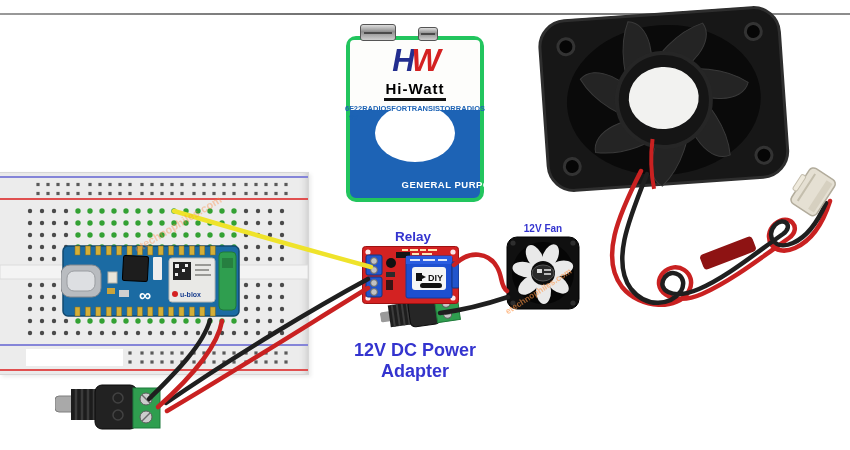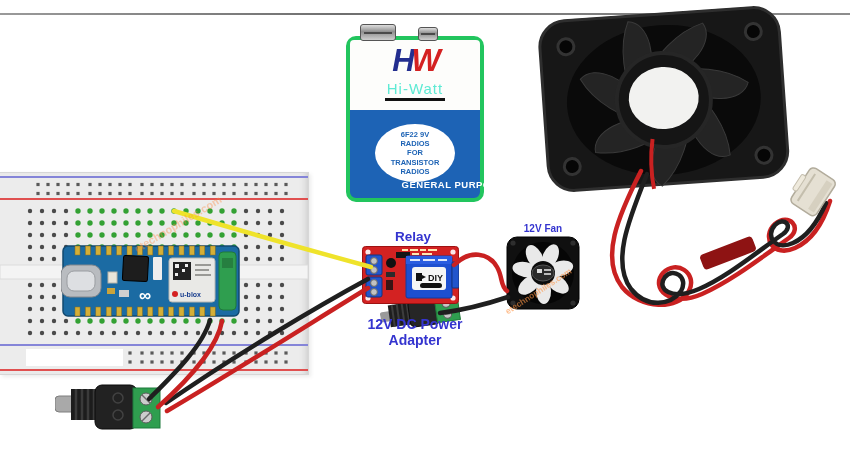--- a/index.html
+++ b/index.html
@@ -8,30 +8,30 @@
   .abs{position:absolute;}
   
   #top-line{left:0;top:13px;width:850px;height:2px;background:linear-gradient(90deg,#9a9a9a,#6f6f6f 40%,#8d8d8d);z-index:1;}
   
   #breadboard{left:0;top:172px;width:308px;height:201px;background:#ececec;
               border:1px solid #d7d7d7;border-left:none;box-shadow:inset -6px 0 8px -6px #bbb, 2px 2px 4px rgba(0,0,0,.08);z-index:2;}
   
   .lbl{font-weight:bold;text-align:center;z-index:60;}
   #relay-label{left:383px;top:229px;width:60px;font-size:13.5px;text-align:center;}
   #fan12-label{left:507px;top:223px;width:72px;font-size:10px;}
-  #dc12-label{left:345px;top:316px;width:140px;font-size:14px;}
+  #dc12-label{left:345px;top:340px;width:140px;font-size:18px;}
   #pa5-label{left:50px;top:429px;width:200px;font-size:18px;text-align:left;}
   
   #battery{left:346px;top:36px;width:130px;height:158px;background:#1d63b5;border:4px solid #22c55e;border-radius:10px;z-index:10;}
   #battery-white{position:absolute;left:0;top:0;width:100%;height:70px;background:#fdfdfb;border-radius:4px 4px 0 0;}
   #battery-hw{position:absolute;left:0;top:5px;width:100%;text-align:center;font-size:31px;font-weight:900;font-style:italic;letter-spacing:-3px;line-height:1;}
-  #battery-brand{position:absolute;left:0;top:40px;width:100%;text-align:center;font-size:15px;font-weight:400;color:#5eead4;}
+  #battery-brand{position:absolute;left:0;top:40px;width:100%;text-align:center;font-size:15px;font-weight:700;color:#000000;}
   #battery-brand span{border-bottom:3px solid #111;padding:0 2px 1px 2px;letter-spacing:1px;}
-  #battery-oval{position:absolute;left:50%;top:84px;transform:translateX(-50%);width:80px;height:58px;background:#fff;border-radius:50%;
-                display:flex;flex-direction:column;justify-content:center;text-align:center;font-weight:bold;font-size:7.5px;line-height:1.25;}
+  #battery-oval{position:absolute;left:50%;top:64px;transform:translateX(-50%);width:80px;height:58px;background:#fff;border-radius:50%;
+                display:flex;flex-direction:row;justify-content:center;text-align:center;font-weight:bold;font-size:7.5px;line-height:1.25;}
   #battery-footer{position:absolute;left:0;bottom:8px;width:100%;text-align:center;color:#fff;font-weight:bold;font-size:9.5px;letter-spacing:.5px;padding-left:38px;}
   .bterm{position:absolute;background:linear-gradient(#ddd,#8e8e8e 45%,#cfcfcf);border:1px solid #555;border-radius:3px;z-index:11;}
   #bterm-big{left:360px;top:24px;width:34px;height:15px;}
   #bterm-small{left:418px;top:27px;width:18px;height:12px;}
   .bterm::after{content:"";position:absolute;left:10%;top:45%;width:80%;height:2px;background:#4a4a4a;}
   
   #big-fan{left:538px;top:12px;width:252px;height:180px;transform:rotate(-4deg);z-index:8;}
   
   #relay{left:362px;top:246px;width:97px;height:58px;z-index:20;}
   #small-fan{left:506px;top:236px;width:74px;height:74px;z-index:20;}

